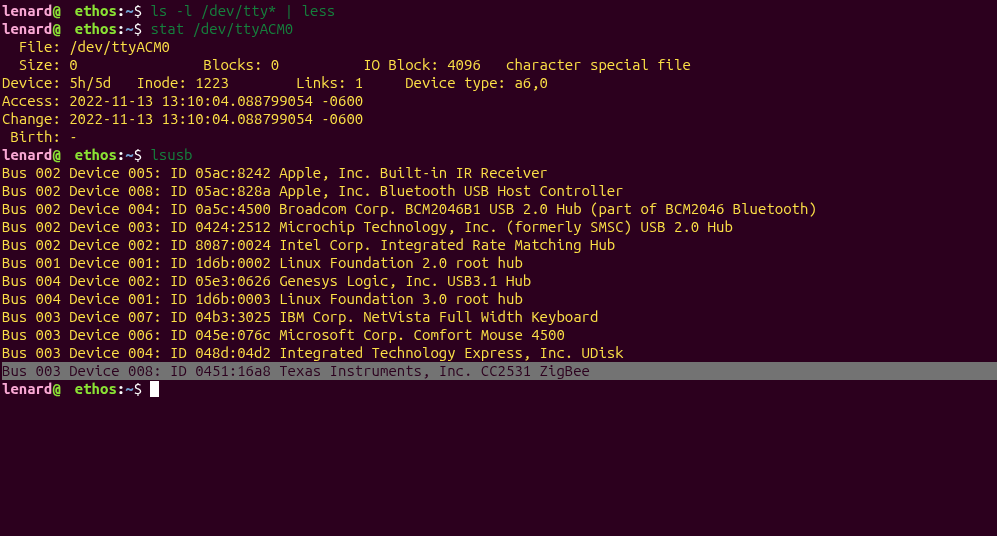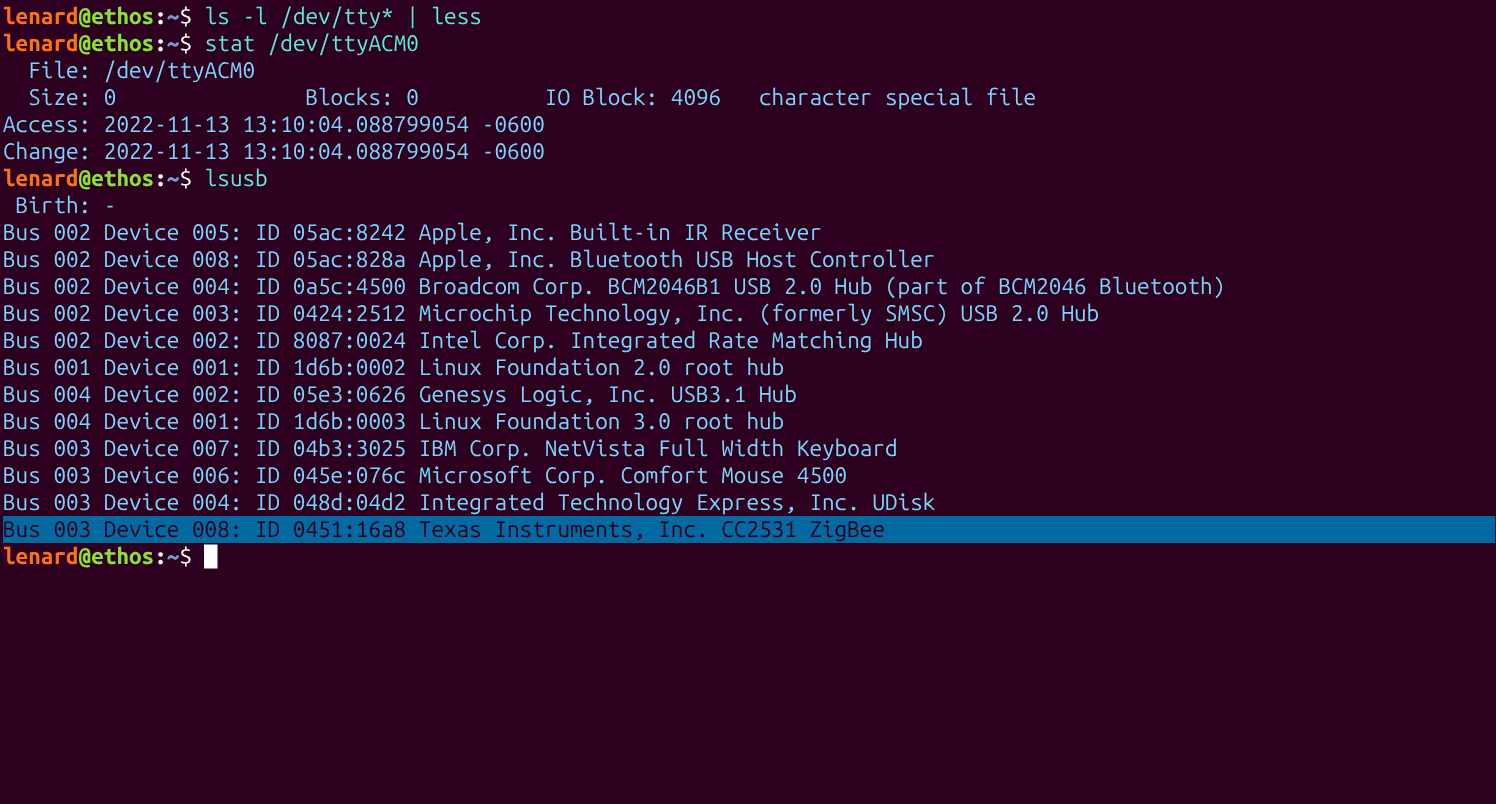--- a/index.html
+++ b/index.html
@@ -8,53 +8,54 @@
     color: #ffffff;
     font-family: "Ubuntu Mono", "DejaVu Sans Mono", "Courier New", monospace;
     font-size: 15px;
     line-height: 18px;
     width: 997px;
     height: 536px;
     overflow: hidden;
     padding: 2px 0 0 2px;
   }
   .line { white-space: pre; }
-  .user { color: #f97316; font-weight: bold; text-align: right; }
-  .host { color: #8ae234; font-weight: bold; }
+  .user { color: #f9a8d4; font-weight: bold; text-align: right; }
+  .host { color: #8ae234; font-weight: bold; padding-left: 14px; }
   .at   { color: #8ae234; font-weight: bold; }
   .colon{ color: #ffffff; font-weight: bold; }
   .path { color: #729fcf; font-weight: bold; }
   .dollar { color: #ffffff; }
-  .cmd  { color: #5eead4; }
-  .out  { color: #7dd3fc; }
-  .hl   { background: #0369a1; color: #2c001e; display: inline-block; width: 100%; }
+  .cmd  { color: #15803d; }
+  .out  { color: #fde047; }
+  .hl   { background: #737373; color: #2c001e; display: inline-block; width: 100%; }
   .cursor {
     display: inline-block;
     width: 9px;
     height: 16px;
     background: #ffffff;
     vertical-align: text-bottom;
   }
 </style>
 </head>
 <body>
 
 <div>
 
 <div class="line"><span class="user">lenard</span><span class="at">@</span><span class="host">ethos</span><span class="colon">:</span><span class="path">~</span><span class="dollar">$</span> <span class="cmd">ls -l /dev/tty* | less</span></div>
 
 <div class="line"><span class="user">lenard</span><span class="at">@</span><span class="host">ethos</span><span class="colon">:</span><span class="path">~</span><span class="dollar">$</span> <span class="cmd">stat /dev/ttyACM0</span></div>
 
 <div class="line out">  File: /dev/ttyACM0</div>
 <div class="line out">  Size: 0               Blocks: 0          IO Block: 4096   character special file</div>
+<div class="line out">Device: 5h/5d   Inode: 1223        Links: 1     Device type: a6,0</div>
 <div class="line out">Access: 2022-11-13 13:10:04.088799054 -0600</div>
 <div class="line out">Change: 2022-11-13 13:10:04.088799054 -0600</div>
+<div class="line out"> Birth: -</div>
+
 <div class="line"><span class="user">lenard</span><span class="at">@</span><span class="host">ethos</span><span class="colon">:</span><span class="path">~</span><span class="dollar">$</span> <span class="cmd">lsusb</span></div>
-
-<div class="line out"> Birth: -</div>
 
 <div class="line out">Bus 002 Device 005: ID 05ac:8242 Apple, Inc. Built-in IR Receiver</div>
 <div class="line out">Bus 002 Device 008: ID 05ac:828a Apple, Inc. Bluetooth USB Host Controller</div>
 <div class="line out">Bus 002 Device 004: ID 0a5c:4500 Broadcom Corp. BCM2046B1 USB 2.0 Hub (part of BCM2046 Bluetooth)</div>
 <div class="line out">Bus 002 Device 003: ID 0424:2512 Microchip Technology, Inc. (formerly SMSC) USB 2.0 Hub</div>
 <div class="line out">Bus 002 Device 002: ID 8087:0024 Intel Corp. Integrated Rate Matching Hub</div>
 <div class="line out">Bus 001 Device 001: ID 1d6b:0002 Linux Foundation 2.0 root hub</div>
 <div class="line out">Bus 004 Device 002: ID 05e3:0626 Genesys Logic, Inc. USB3.1 Hub</div>
 <div class="line out">Bus 004 Device 001: ID 1d6b:0003 Linux Foundation 3.0 root hub</div>
 <div class="line out">Bus 003 Device 007: ID 04b3:3025 IBM Corp. NetVista Full Width Keyboard</div>

